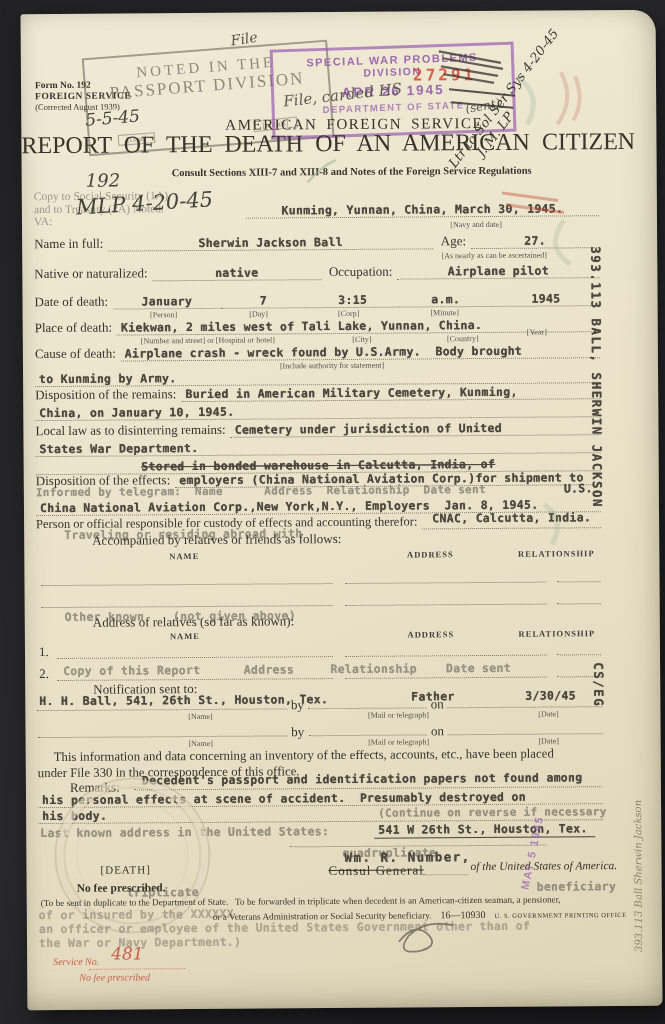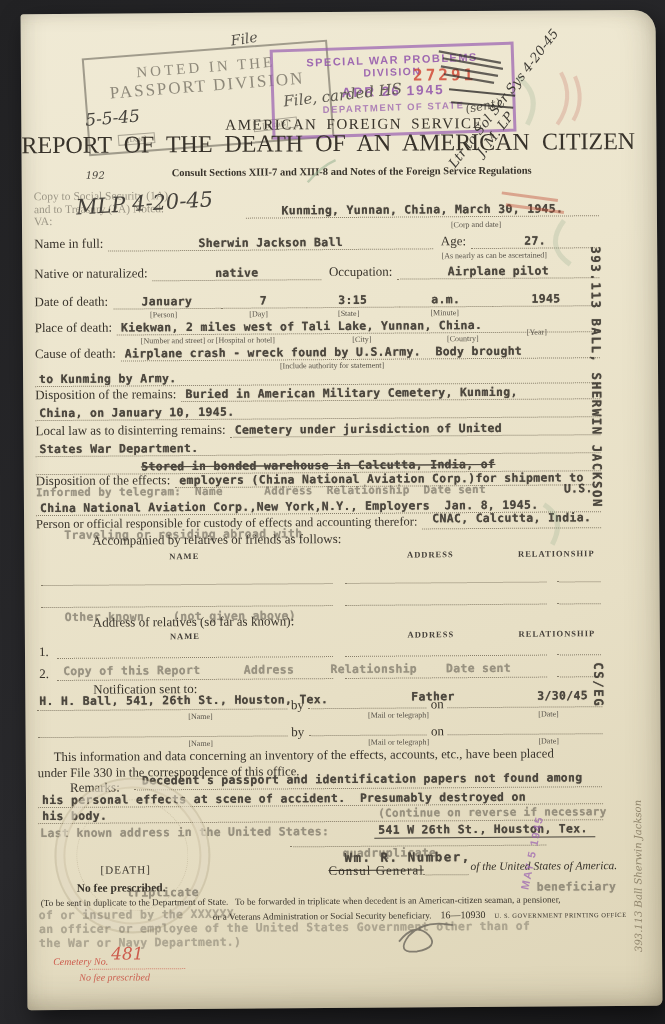--- a/index.html
+++ b/index.html
@@ -27,20 +27,25 @@
   .seal::after{content:"";position:absolute;inset:20px;border-radius:50%;border:1.6px dotted rgba(140,126,96,.25);}
   svg.deco{position:absolute;left:0;top:0;pointer-events:none;}
 </style>
 </head>
 <body>
 
 <div class="paper">
 
   <div class="p hand" style="left:210px;top:18px;font-size:14px;color:#56524a;transform:rotate(-8deg);">File</div>
 
+  <div class="p" style="left:14px;top:66px;line-height:11px;">
+    <div class="printed" style="font-size:9.5px;font-weight:bold;">Form No. 192</div>
+    <div class="printed" style="font-size:9.5px;font-weight:bold;letter-spacing:.5px;">FOREIGN SERVICE</div>
+    <div class="printed" style="font-size:8.5px;">(Corrected August 1939)</div>
+  </div>
   <div class="p hand" style="left:64px;top:94px;font-size:17px;transform:rotate(-4deg);">5-5-45</div>
 
   <div class="p stampP" style="left:64px;top:36px;width:242px;height:94px;">
     <div style="font-size:15px;letter-spacing:3px;margin-top:8px;">NOTED IN THE</div>
     <div style="font-size:17px;letter-spacing:2px;">PASSPORT DIVISION</div>
     <div style="position:absolute;left:28px;bottom:6px;border:1.5px solid rgba(82,77,68,.45);font-size:7.5px;padding:0 8px;">[Date]</div>
     <div style="position:absolute;right:34px;bottom:10px;border:1.5px solid rgba(82,77,68,.45);font-size:7.5px;padding:0 8px;transform:rotate(-2deg);">[Initials]</div>
   </div>
 
   <div class="p stampV" style="left:250px;top:34px;width:238px;height:84px;">
@@ -61,27 +66,27 @@
 
   <div class="p printed" style="left:204px;top:104px;font-size:15px;letter-spacing:1.5px;word-spacing:4px;">AMERICAN FOREIGN SERVICE</div>
   <div class="p printed" style="left:0;top:118px;width:612px;text-align:center;font-size:24px;word-spacing:6px;">REPORT OF THE DEATH OF AN AMERICAN CITIZEN</div>
   <div class="p printed" style="left:150px;top:154px;font-size:10.5px;font-weight:bold;">Consult Sections XIII-7 and XIII-8 and Notes of the Foreign Service Regulations</div>
 
   <div class="p" style="left:12px;top:176px;line-height:12.5px;opacity:.45;">
     <div class="printed" style="font-size:11.5px;">Copy to Social Security (1A)</div>
     <div class="printed" style="font-size:11.5px;">and to Treasury (2A) Noted.</div>
     <div class="printed" style="font-size:11.5px;">VA:</div>
   </div>
-  <div class="p hand" style="left:64px;top:156px;font-size:10px;">192</div>
+  <div class="p hand" style="left:64px;top:156px;font-size:18px;">192</div>
   <div class="p hand" style="left:54px;top:178px;font-size:21px;transform:rotate(-3deg);">MLP 4-20-45</div>
 
   <div class="row" style="top:190px;left:224px;">
     <div class="fill"><span class="typed">Kunming, Yunnan, China, March 30, 1945.</span></div>
   </div>
-  <div class="p sub" style="left:394px;top:209px;width:120px;">[Corp and date]</div>
+  <div class="p sub" style="left:394px;top:209px;width:120px;">[Navy and date]</div>
 
   <div class="row" style="top:222px;">
     <span class="lbl printed">Name in full:</span>
     <div class="fill"><span class="typed">Sherwin Jackson Ball</span></div>
     <span class="lbl printed" style="padding-left:8px;">Age:</span>
     <div class="fill" style="flex:none;width:128px;"><span class="typed">27.</span></div>
   </div>
   <div class="p sub" style="left:372px;top:240px;width:200px;">[As nearly as can be ascertained]</div>
 
   <div class="row" style="top:252px;">
@@ -94,21 +99,21 @@
   <div class="row" style="top:280px;">
     <span class="lbl printed">Date of death:</span>
     <div class="fill" style="flex:1.5;"><span class="typed">January</span></div>
     <div class="fill" style="flex:1.2;"><span class="typed">7</span></div>
     <div class="fill" style="flex:1.3;"><span class="typed">3:15</span></div>
     <div class="fill" style="flex:1.3;"><span class="typed">a.m.</span></div>
     <div class="fill" style="flex:1.5;"><span class="typed">1945</span></div>
   </div>
   <div class="p sub" style="left:111px;top:297px;width:60px;">[Person]</div>
   <div class="p sub" style="left:206px;top:297px;width:60px;">[Day]</div>
-  <div class="p sub" style="left:296px;top:297px;width:60px;">[State]</div>
+  <div class="p sub" style="left:296px;top:297px;width:60px;">[Corp]</div>
   <div class="p sub" style="left:392px;top:297px;width:60px;">[Minute]</div>
   <div class="p sub" style="left:484px;top:297px;width:60px;margin-top:20px;">[Year]</div>
 
   <div class="row" style="top:306px;">
     <span class="lbl printed">Place of death:</span>
     <div class="fill l"><span class="typed">Kiekwan, 2 miles west of Tali Lake, Yunnan, China.</span></div>
   </div>
   <div class="p sub" style="left:79px;top:323px;width:212px;">[Number and street] or [Hospital or hotel]</div>
   <div class="p sub" style="left:309px;top:323px;width:60px;">[City]</div>
   <div class="p sub" style="left:405px;top:323px;width:70px;">[Country]</div>
@@ -181,21 +186,21 @@
 
   <div class="p printed" style="left:14px;top:652px;">2.</div>
   <div class="p typed faded" style="left:38px;top:650px;">Copy of this Report      Address     Relationship    Date sent</div>
   <div class="seg" style="left:32px;top:665px;width:276px;"></div>
   <div class="seg" style="left:320px;top:665px;width:202px;"></div>
   <div class="seg" style="left:532px;top:665px;width:44px;"></div>
 
   <div class="p printed" style="left:68px;top:668px;">Notification sent to:</div>
   <div class="p typed" style="left:14px;top:680px;">H. H. Ball, 541, 26th St., Houston, Tex.</div>
   <div class="p typed" style="left:386px;top:678px;">Father</div>
-  <div class="p typed" style="left:512px;top:678px;text-align:right;">3/30/45</div>
+  <div class="p typed" style="left:500px;top:678px;text-align:right;">3/30/45</div>
 
   <div class="row" style="top:681px;">
     <div class="fill" style="flex:2.1;"></div>
     <span class="lbl printed" style="padding:0 4px;">by</span>
     <div class="fill" style="flex:1.0;"></div>
     <span class="lbl printed" style="padding:0 4px;">on</span>
     <div class="fill" style="flex:1.3;"></div>
   </div>
   <div class="p sub" style="left:130px;top:699px;width:90px;">[Name]</div>
   <div class="p sub" style="left:318px;top:699px;width:110px;">[Mail or telegraph]</div>
@@ -246,21 +251,21 @@
   <div class="p printed" style="left:14px;top:884px;font-size:9.2px;">(To be sent in duplicate to the Department of State.   To be forwarded in triplicate when decedent is an American-citizen seaman, a pensioner,</div>
   <div class="p typed fade3" style="left:12px;top:894px;">of or insured by the XXXXXX</div>
   <div class="p" style="left:186px;top:898px;display:flex;align-items:baseline;gap:9px;">
     <span class="printed" style="font-size:9.2px;">or a Veterans Administration or Social Security beneficiary.</span>
     <span class="printed" style="font-size:10px;">16—10930</span>
     <span class="printed" style="font-size:6.5px;letter-spacing:.5px;">U. S. GOVERNMENT PRINTING OFFICE</span>
   </div>
   <div class="p typed fade3" style="left:12px;top:908px;">an officer or employee of the United States Government other than of</div>
   <div class="p typed fade3" style="left:12px;top:922px;">the War or Navy Department.)</div>
 
-  <div class="p red" style="left:26px;top:942px;font-style:italic;font-size:10px;font-family:'Liberation Serif',serif;opacity:.85;">Cemetery No.</div>
+  <div class="p red" style="left:26px;top:942px;font-style:italic;font-size:10px;font-family:'Liberation Serif',serif;opacity:.85;">Service No.</div>
   <div class="p hand red" style="left:84px;top:930px;font-size:17px;opacity:.85;">481</div>
   <div class="seg" style="left:62px;top:954px;width:96px;border-color:rgba(201,71,58,.6);"></div>
   <div class="p red" style="left:52px;top:958px;font-style:italic;font-size:10px;font-family:'Liberation Serif',serif;opacity:.8;">No fee prescribed</div>
 
   <div class="p" style="left:468px;top:836px;transform:rotate(-78deg);font-family:'Liberation Sans',sans-serif;font-weight:bold;font-size:11px;letter-spacing:1.5px;color:rgba(153,94,176,.7);">MAY 5 1945</div>
 
   <div class="p vert typed" style="left:566px;top:236px;font-size:12.5px;letter-spacing:1.5px;height:410px;">393.113 BALL, SHERWIN JACKSON</div>
   <div class="p vert typed" style="left:566px;top:652px;font-size:12.5px;letter-spacing:1.5px;">CS/EG</div>
   <div class="p vert hand" style="left:606px;top:790px;font-size:10px;color:#93886f;transform:rotate(180deg);">393.113 Ball Sherwin Jackson</div>
 

